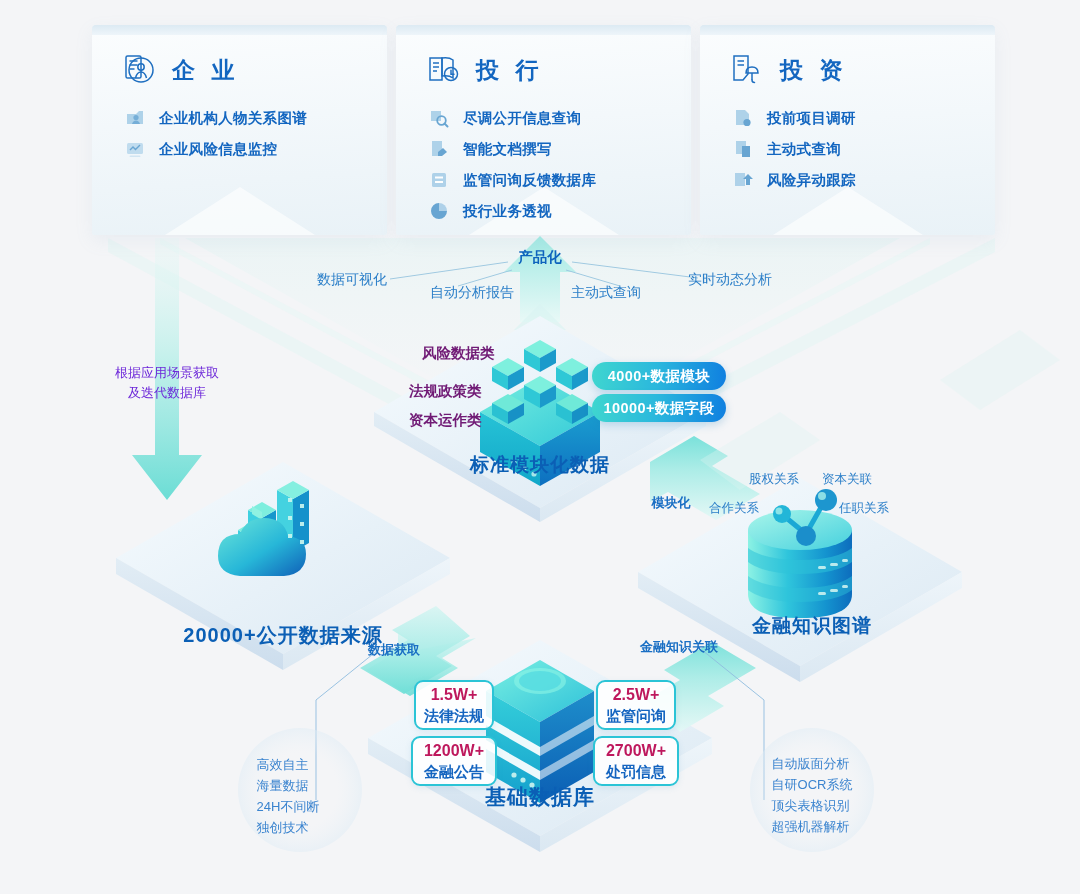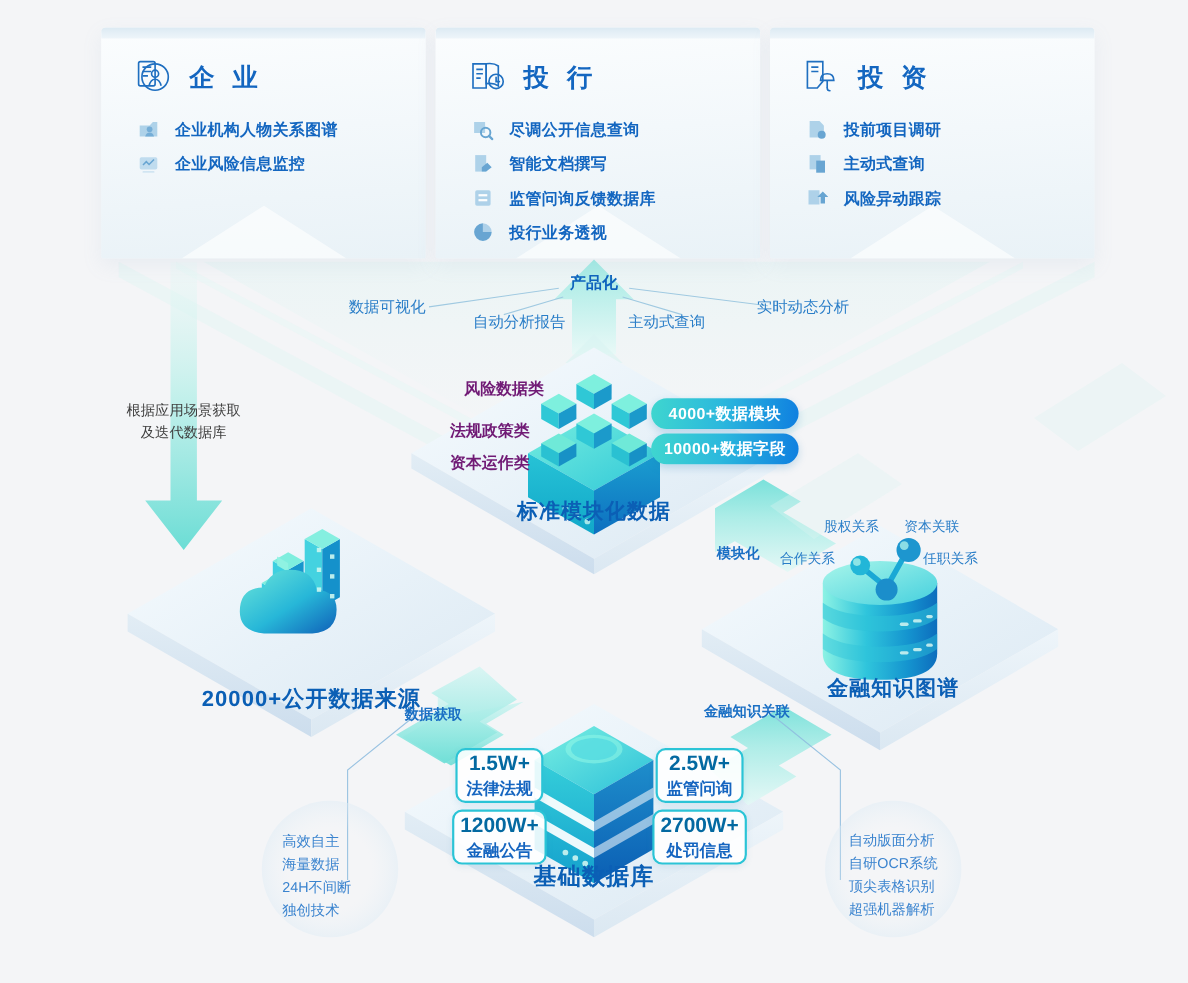--- a/index.html
+++ b/index.html
@@ -57,33 +57,33 @@
   }
   .badge.g1{background:linear-gradient(95deg,#3fd6cf 0%,#2bb8dd 48%,#0f7fe0 100%);}
   .pill{
     position:absolute;border:2px solid #2bc4d6;border-radius:9px;
     background:rgba(255,255,255,.88);
     color:#1565c0;font-weight:bold;text-align:center;
     display:flex;flex-direction:column;align-items:center;justify-content:center;
     line-height:1.28;
     box-shadow:0 2px 6px rgba(70,150,190,.12);
   }
-  .pill .n{font-size:19px;color:#0369a1;}
+  .pill .n{font-size:16px;color:#be185d;}
   .pill .c{font-size:15px;color:#1565c0;}
 
   .sect-title{
     position:absolute;font-size:19px;font-weight:bold;color:#0b5fb5;
     letter-spacing:1px;white-space:nowrap;transform:translateX(-50%);
   }
   .small-note{position:absolute;font-size:13px;color:#3b84cf;white-space:nowrap;transform:translateX(-50%);line-height:21px;text-align:left;margin-top:25px;}
   .rel-lbl{position:absolute;font-size:12.5px;color:#2a7ec8;white-space:nowrap;}
   .arrow-lbl{position:absolute;font-size:13px;font-weight:bold;color:#1a6fc4;white-space:nowrap;transform:translateX(-50%);}
   .prod-lbl{position:absolute;font-size:14px;color:#2a7ec8;white-space:nowrap;transform:translateX(-50%);}
   .prod-top{position:absolute;font-size:14.5px;font-weight:bold;color:#0e63bd;white-space:nowrap;transform:translateX(-50%);}
-  .down-lbl{position:absolute;font-size:13px;color:#404040;white-space:nowrap;transform:translateX(-50%);text-align:center;line-height:20px;}
+  .down-lbl{position:absolute;font-size:13px;color:#6d28d9;white-space:nowrap;transform:translateX(-50%);text-align:center;line-height:20px;}
 </style>
 </head>
 <body>
 
 <div id="stage">
 
   <svg class="layer" viewBox="0 0 1080 894">
     <defs>
       <linearGradient id="tealArrow" x1="0" y1="0" x2="0" y2="1">
         <stop offset="0%" stop-color="#d8f5f3"></stop>

